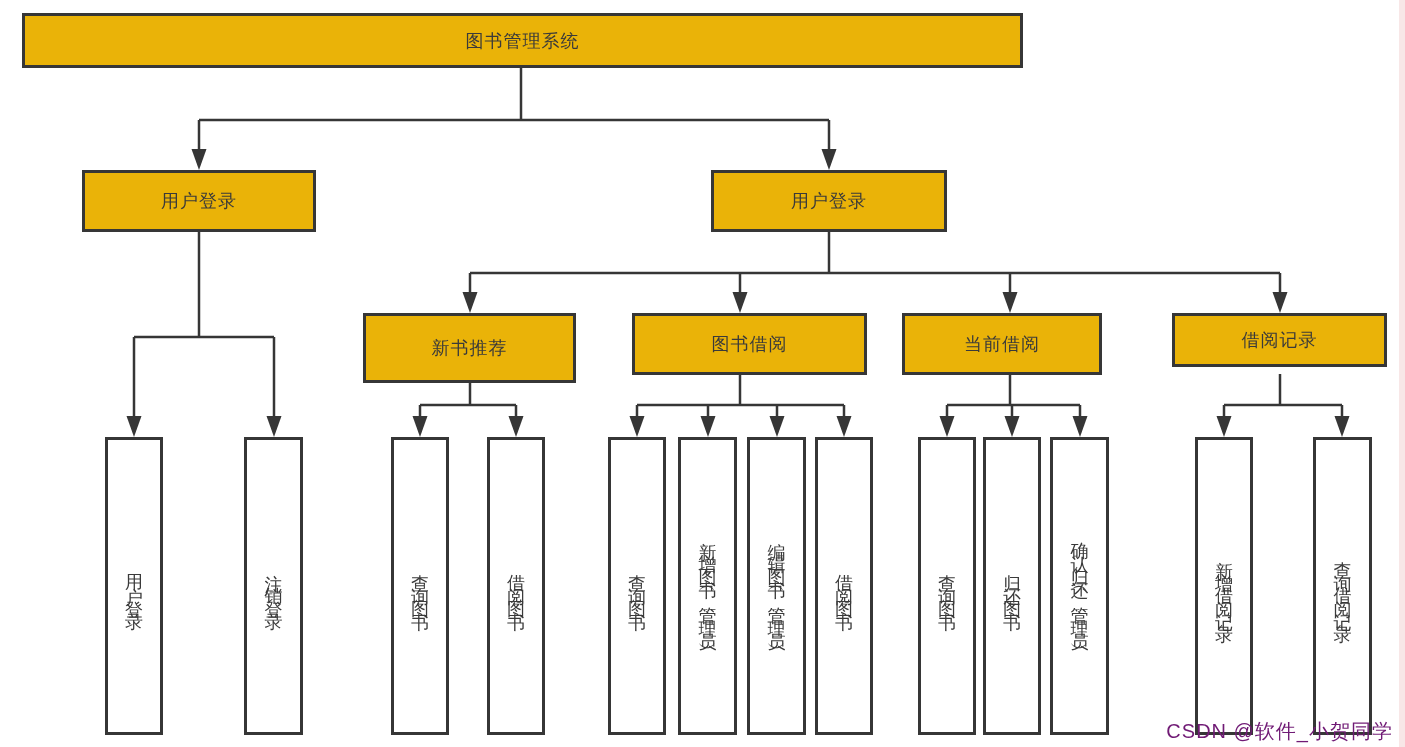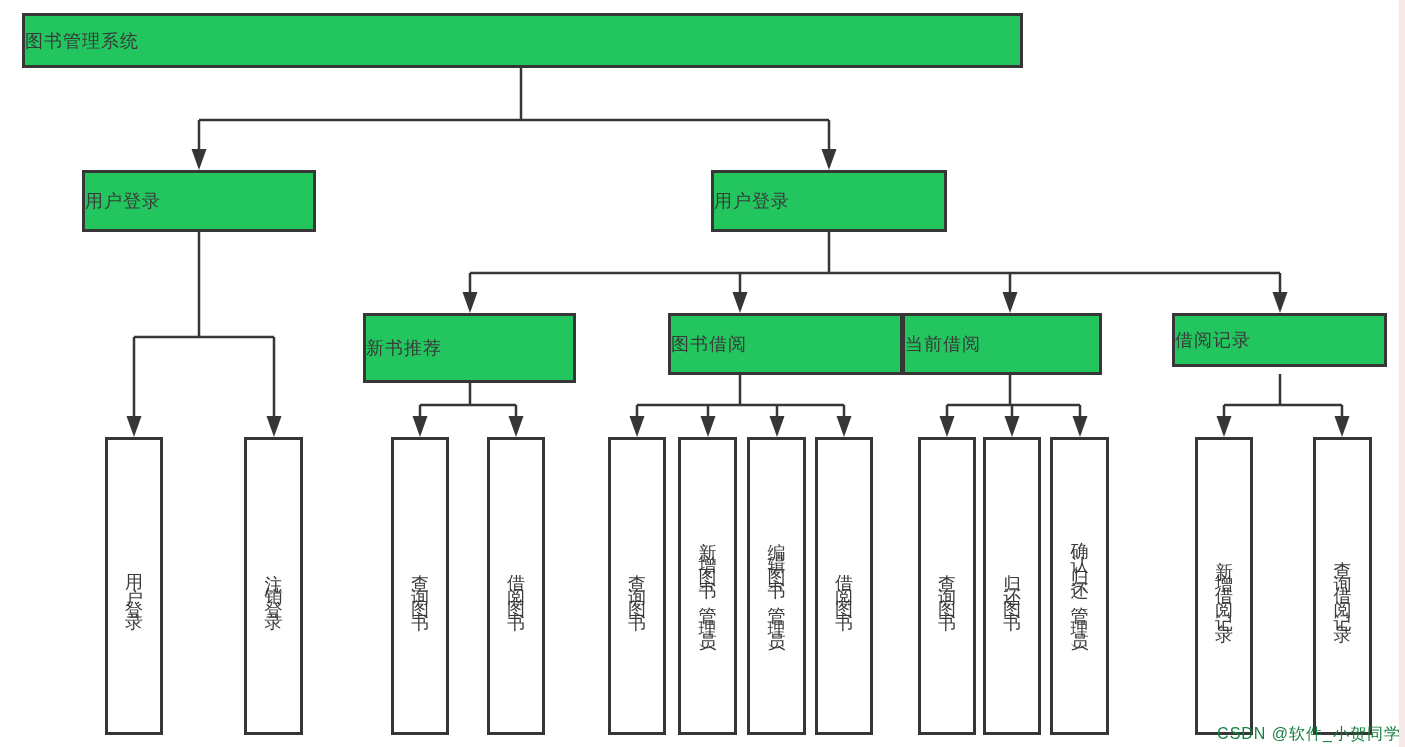--- a/index.html
+++ b/index.html
@@ -10,23 +10,23 @@
     font-family:"Liberation Sans", sans-serif;
     overflow:hidden;
   }
   .edge-strip{
     position:absolute;right:0;top:0;width:6px;height:747px;
     background:#f8e7e7;
   }
   svg.connectors{position:absolute;left:0;top:0;}
   .box{
     position:absolute;
-    background:#22c55e;
+    background:#eab308;
     border:3px solid #363636;
-    display:flex;align-items:center;justify-content:flex-start;
+    display:flex;align-items:center;justify-content:center;
     font-size:18px;color:#3a3a3a;
     letter-spacing:1px;
     box-sizing:border-box;
     z-index:2;
   }
   .vbox{
     position:absolute;
     background:#ffffff;
     border:3px solid #363636;
     display:flex;align-items:center;justify-content:center;
@@ -36,23 +36,23 @@
   .vbox span{
     writing-mode:vertical-rl;
     text-orientation:mixed;
     font-size:18px;color:#3a3a3a;
     letter-spacing:13px;
     line-height:1;
     white-space:nowrap;
   }
   .watermark{
     position:absolute;
-    right:4px;bottom:2px;
-    font-size:16px;
-    color:#15803d;
+    right:12px;bottom:2px;
+    font-size:20px;
+    color:#701a75;
     letter-spacing:1px;
     z-index:3;
   }
 </style>
 </head>
 <body>
 
 <div class="canvas">
 
   <svg class="connectors" width="1405" height="747" viewBox="0 0 1405 747">
@@ -131,21 +131,21 @@
   <div class="box" style="left:82px;top:170px;width:234px;height:62px;">
     <span>用户登录</span>
   </div>
   <div class="box" style="left:711px;top:170px;width:236px;height:62px;">
     <span>用户登录</span>
   </div>
 
   <div class="box" style="left:363px;top:313px;width:213px;height:70px;">
     <span>新书推荐</span>
   </div>
-  <div class="box" style="left:632px;top:313px;width:235px;height:62px;margin-left:36px;">
+  <div class="box" style="left:632px;top:313px;width:235px;height:62px;">
     <span>图书借阅</span>
   </div>
   <div class="box" style="left:902px;top:313px;width:200px;height:62px;">
     <span>当前借阅</span>
   </div>
   <div class="box" style="left:1172px;top:313px;width:215px;height:54px;">
     <span>借阅记录</span>
   </div>
 
   <div class="vbox" style="left:105px;top:437px;width:58px;height:298px;">

